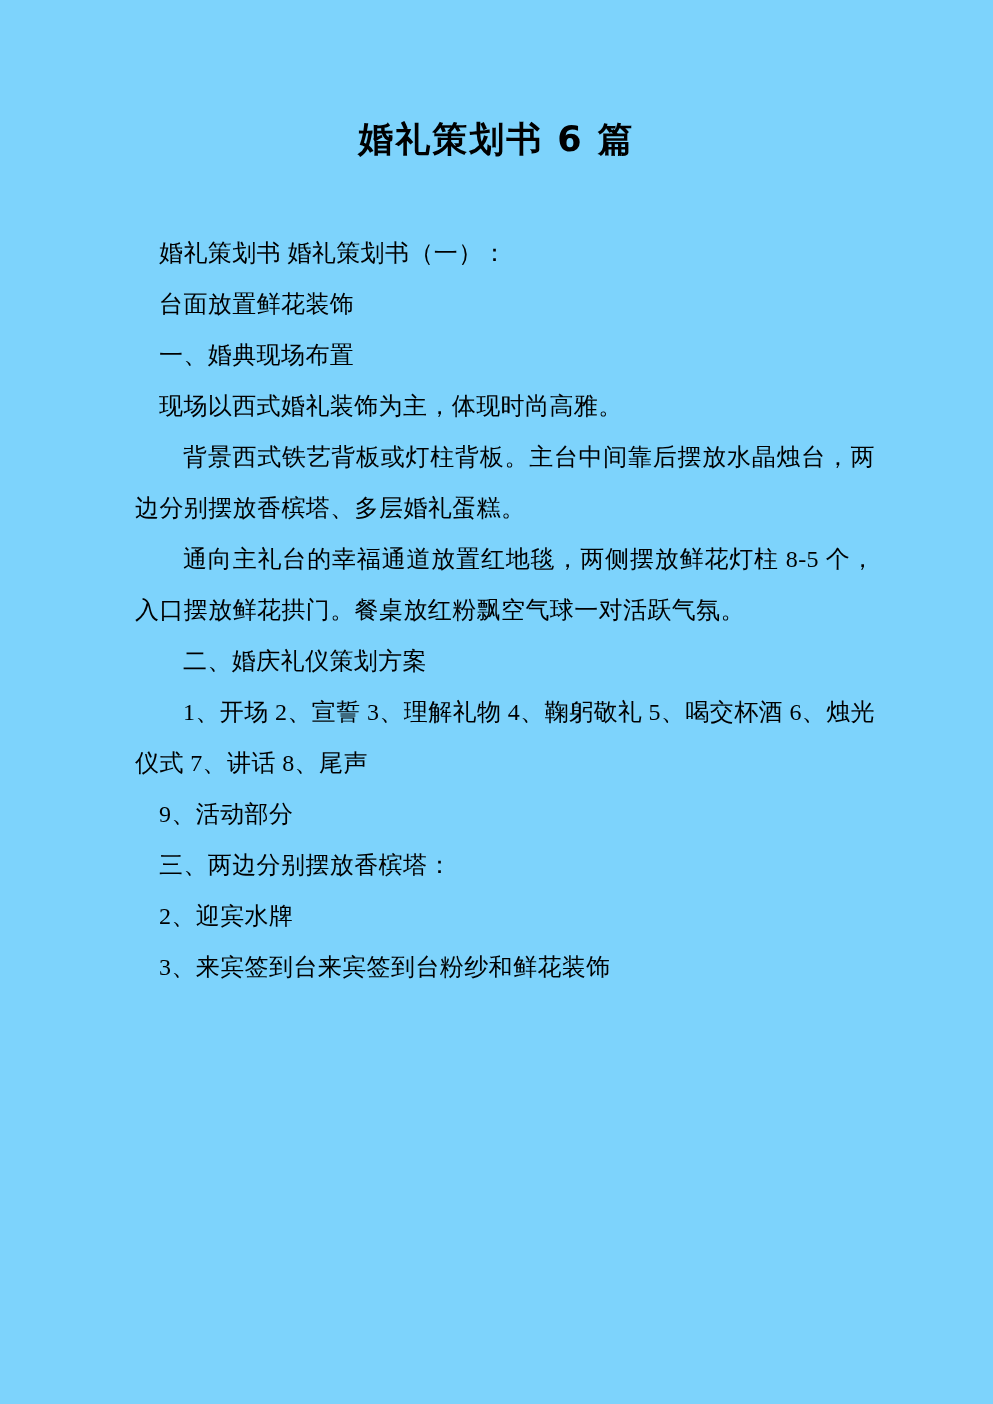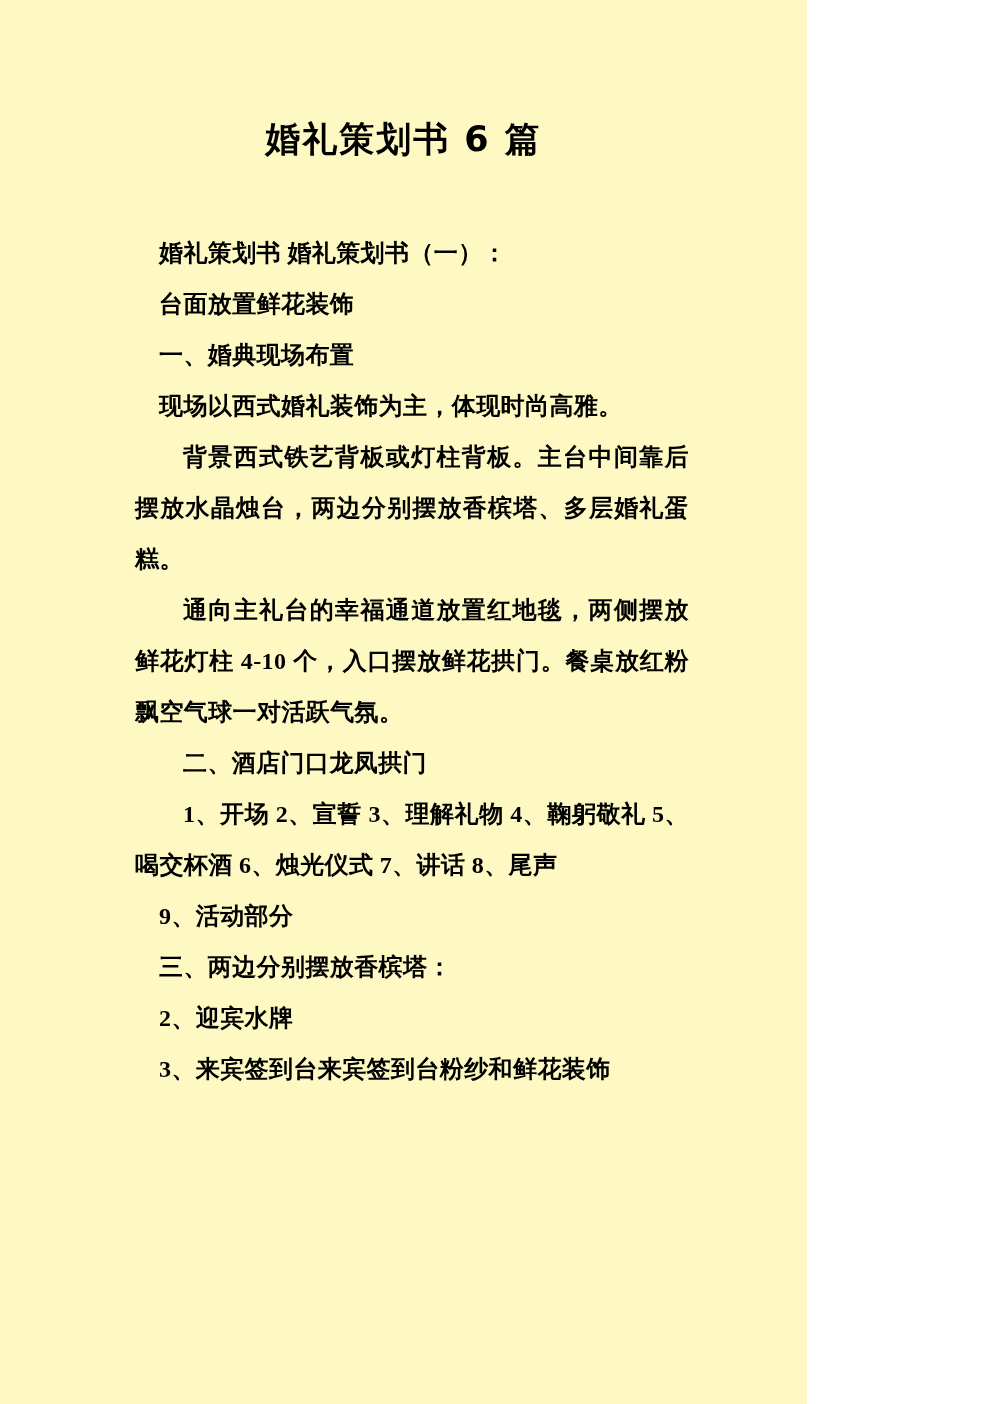--- a/index.html
+++ b/index.html
@@ -9,41 +9,40 @@
   }
   body {
     width: 993px;
     height: 1404px;
     font-family: "Liberation Serif", "DejaVu Serif", serif;
     color: #000000;
     overflow: hidden;
   }
   .page {
     position: relative;
-    width: 807px;
+    width: 993px;
     height: 1404px;
     box-sizing: border-box;
     padding: 0;
-    background: #fef9c3;
+    background: #7dd3fc;
   }
   .doc-title {
     font-size: 35px;
     font-weight: bold;
     text-align: center;
     letter-spacing: 2px;
     margin: 0;
     padding-top: 118px;
     line-height: 1.2;
     font-family: "DejaVu Sans", "Liberation Sans", sans-serif;
   }
   .body-block {
     margin-top: 68px;
     padding-left: 135px;
     padding-right: 118px;
-    font-weight: bold;
   }
   p.para {
     font-size: 24px;
     line-height: 51px;
     margin: 0;
     text-align: justify;
     text-justify: inter-ideograph;
     letter-spacing: 0.4px;
   }
   p.indent {
@@ -57,21 +56,21 @@
 <body>
 
 <div class="page">
   <h1 class="doc-title">婚礼策划书 6 篇</h1>
   <div class="body-block">
     <p class="para indent-half">婚礼策划书      婚礼策划书（一）：</p>
     <p class="para indent-half">台面放置鲜花装饰</p>
     <p class="para indent-half">一、婚典现场布置</p>
     <p class="para indent-half">现场以西式婚礼装饰为主，体现时尚高雅。</p>
     <p class="para indent">背景西式铁艺背板或灯柱背板。主台中间靠后摆放水晶烛台，两边分别摆放香槟塔、多层婚礼蛋糕。</p>
-    <p class="para indent">通向主礼台的幸福通道放置红地毯，两侧摆放鲜花灯柱 4-10 个，入口摆放鲜花拱门。餐桌放红粉飘空气球一对活跃气氛。</p>
-    <p class="para indent">二、酒店门口龙凤拱门</p>
+    <p class="para indent">通向主礼台的幸福通道放置红地毯，两侧摆放鲜花灯柱 8-5 个，入口摆放鲜花拱门。餐桌放红粉飘空气球一对活跃气氛。</p>
+    <p class="para indent">二、婚庆礼仪策划方案</p>
     <p class="para indent">1、开场 2、宣誓 3、理解礼物 4、鞠躬敬礼 5、喝交杯酒 6、烛光仪式 7、讲话 8、尾声</p>
     <p class="para indent-half">9、活动部分</p>
     <p class="para indent-half">三、两边分别摆放香槟塔：</p>
     <p class="para indent-half">2、迎宾水牌</p>
     <p class="para indent-half">3、来宾签到台来宾签到台粉纱和鲜花装饰</p>
   </div>
 </div>
 
 </body></html>

